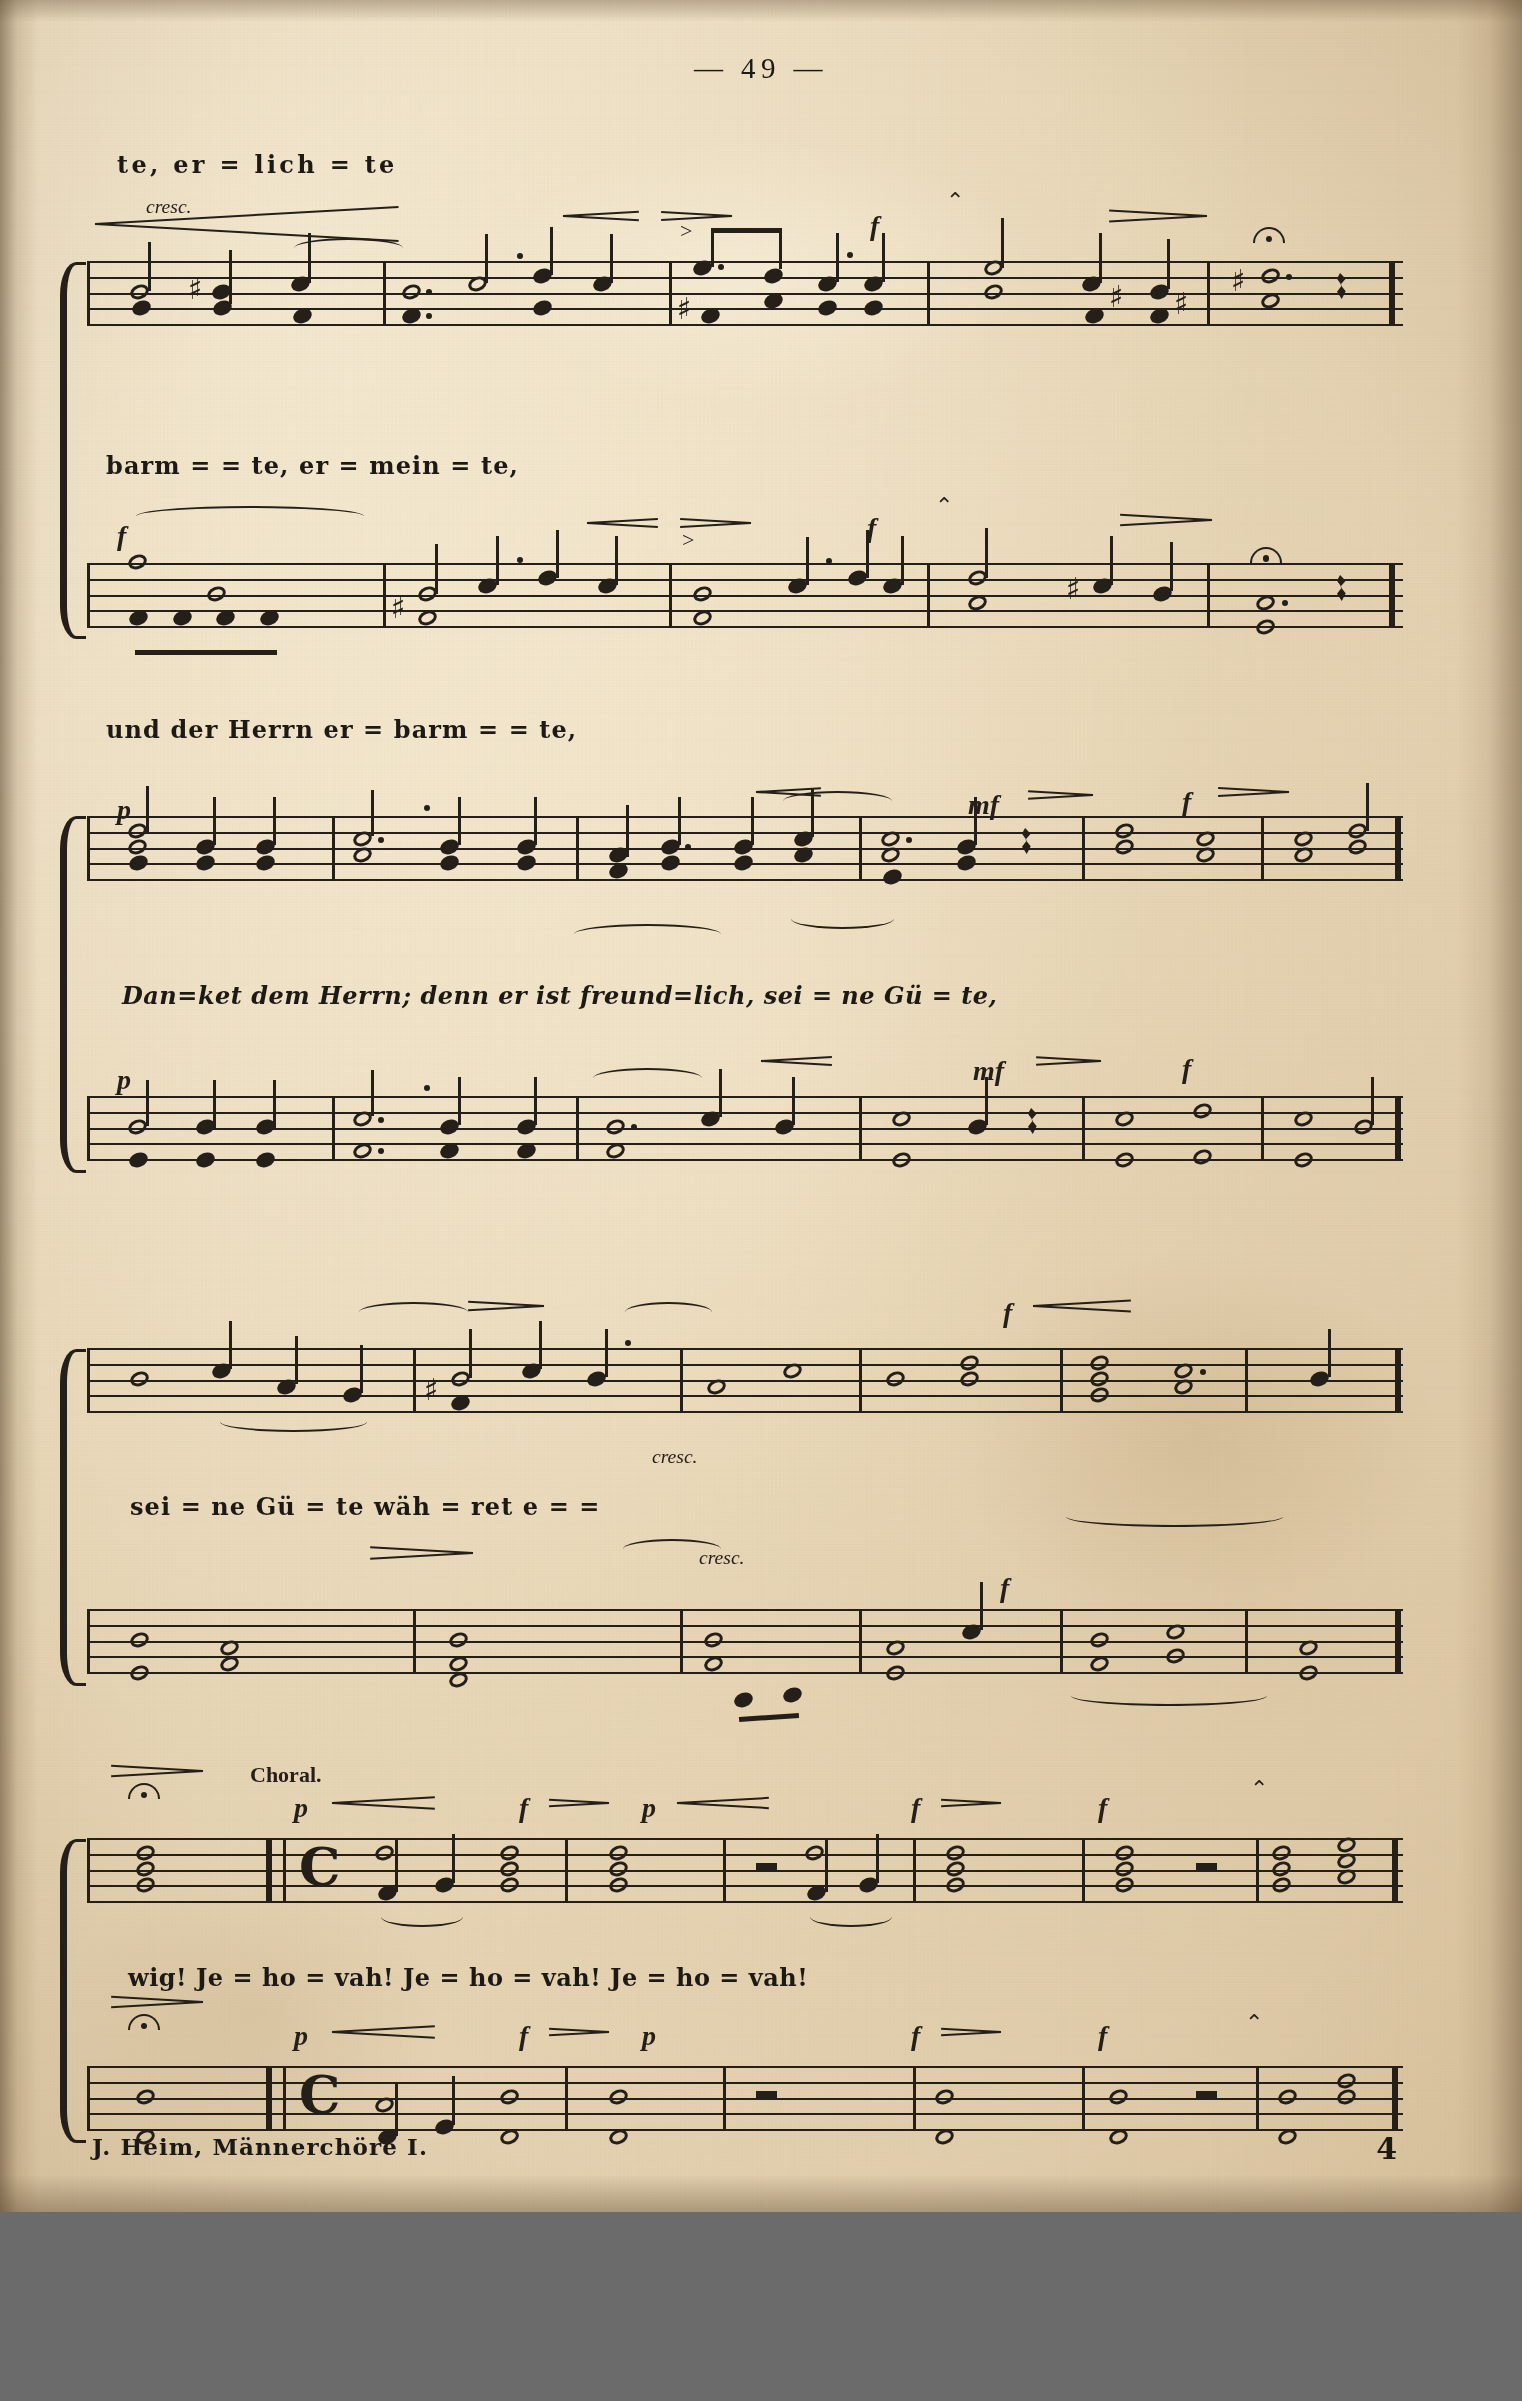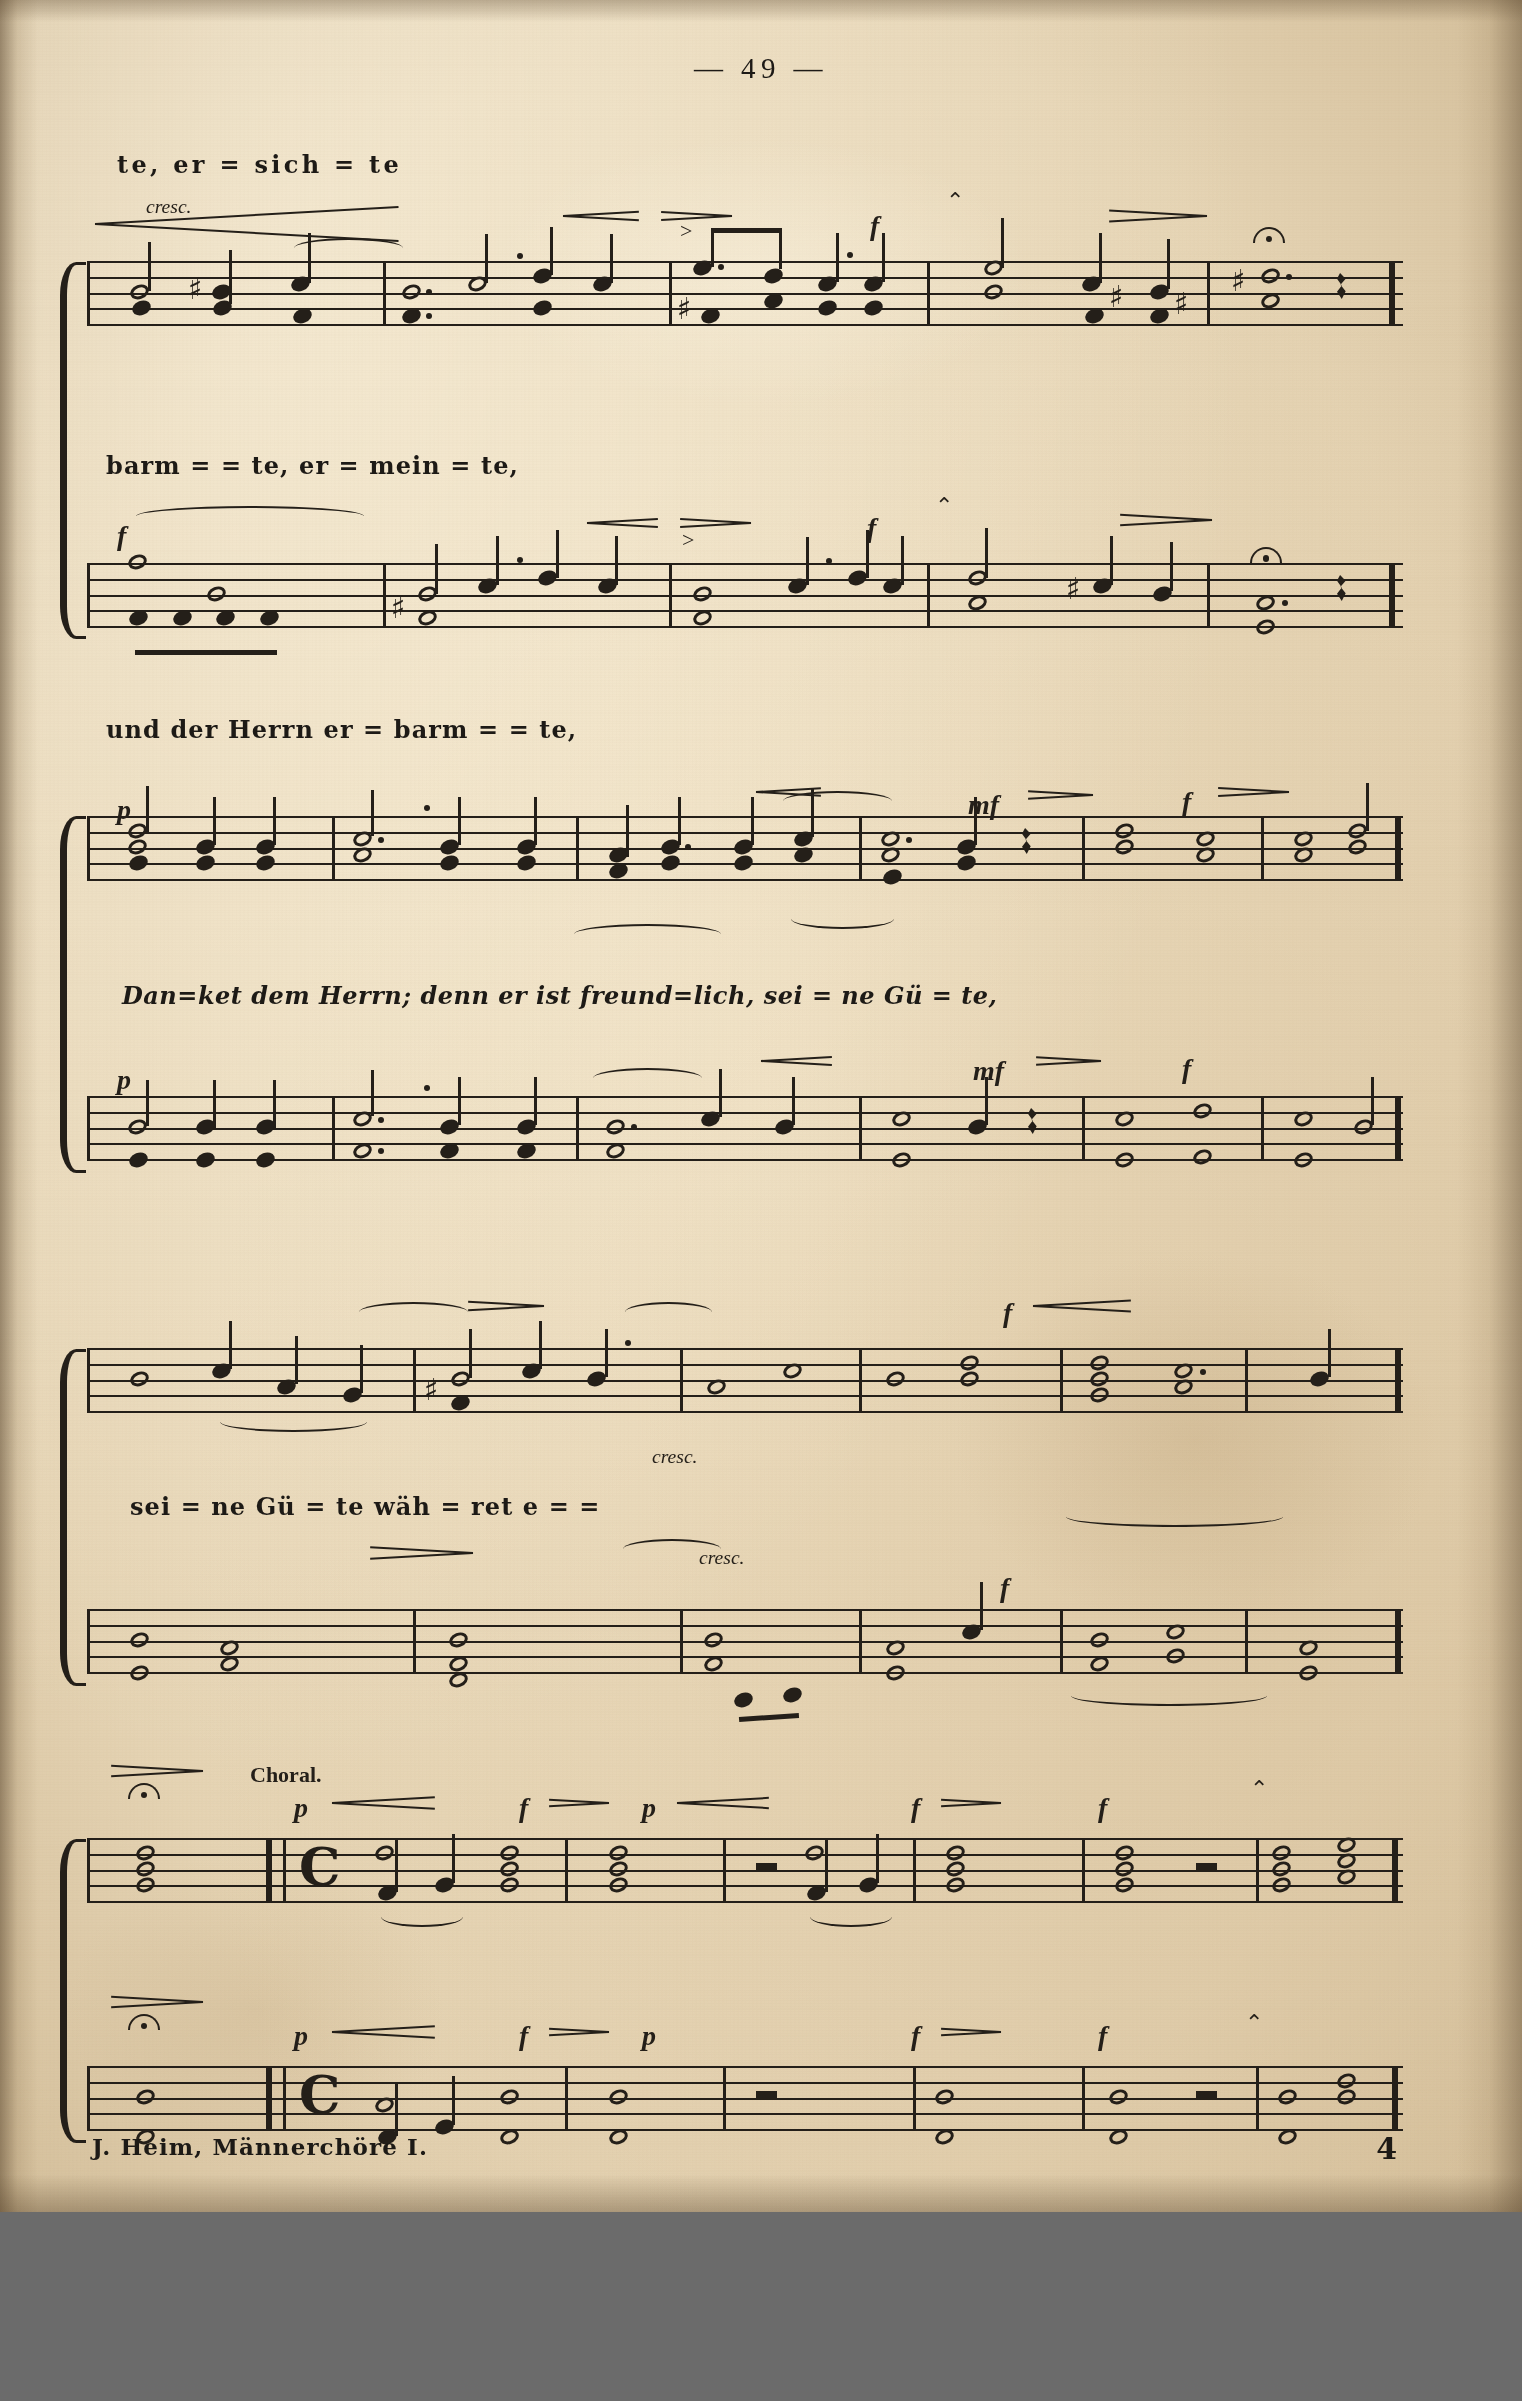--- a/index.html
+++ b/index.html
@@ -280,21 +280,21 @@
   <div class="grain"></div>
 
   <div class="stain" style="left:951px;top:1250px;width:489px;height:381px;background:radial-gradient(ellipse at center, rgba(170,140,95,0.22), rgba(170,140,95,0) 70%);"></div>
   <div class="stain" style="left:65px;top:1849px;width:381px;height:326px;background:radial-gradient(ellipse at center, rgba(175,145,100,0.18), rgba(175,145,100,0) 70%);"></div>
   <div class="stain" style="left:489px;top:136px;width:544px;height:272px;background:radial-gradient(ellipse at center, rgba(255,250,235,0.35), rgba(255,250,235,0) 70%);"></div>
 
   <div class="pagenum">— 49 —</div>
 
   <div class="content">
 
-    <div class="lyric fraktur" style="left:117px; top:150px; letter-spacing:3.3px;">te,  er = sich = te</div>
+    <div class="lyric fraktur" style="left:117px; top:150px; letter-spacing:3.3px;">te,  er = lich = te</div>
 
     <div class="term" style="left:146px; top:196px;">cresc.</div>
     <div class="hair-cres" style="left:95px; top:223px; width:304px;"></div>
 
     <div class="system" style="left:87px; top:261px; width:1316px; height:71px;">
       <div class="staff">
         <div class="line"></div>
         <div class="line"></div>
         <div class="line"></div>
         <div class="line"></div>
@@ -808,20 +808,21 @@
       <div class="rest-half" style="left:1109px; top:24.5px;"></div>
       <div class="note hollow" style="left:1185px; top:8.2px;"></div>
       <div class="note hollow" style="left:1185px; top:24px;"></div>
       <div class="note hollow" style="left:1185px; top:40px;"></div>
 
       <div class="note hollow" style="left:1250px; top:0px;"></div>
       <div class="note hollow" style="left:1250px; top:16px;"></div>
       <div class="note hollow" style="left:1250px; top:32px;"></div>
     </div>
 
+    <div class="lyric fraktur" style="left:128px; top:1963px; letter-spacing:0.5px;">wig!        Je = ho = vah!    Je = ho = vah!    Je = ho = vah!</div>
 
     <div class="fermata" style="left:128px; top:2014px;">
         <div class="fdot"></div>
       </div>
     <div class="hair-dim" style="left:111px; top:2001px; width:92px;"></div>
     <div class="dyn" style="left:294px; top:2022px;">p</div>
     <div class="hair-cres" style="left:332px; top:2031px; width:103px;"></div>
     <div class="dyn" style="left:519px; top:2022px;">f</div>
     <div class="hair-dim" style="left:549px; top:2031px; width:60px;"></div>
     <div class="dyn" style="left:642px; top:2022px;">p</div>

